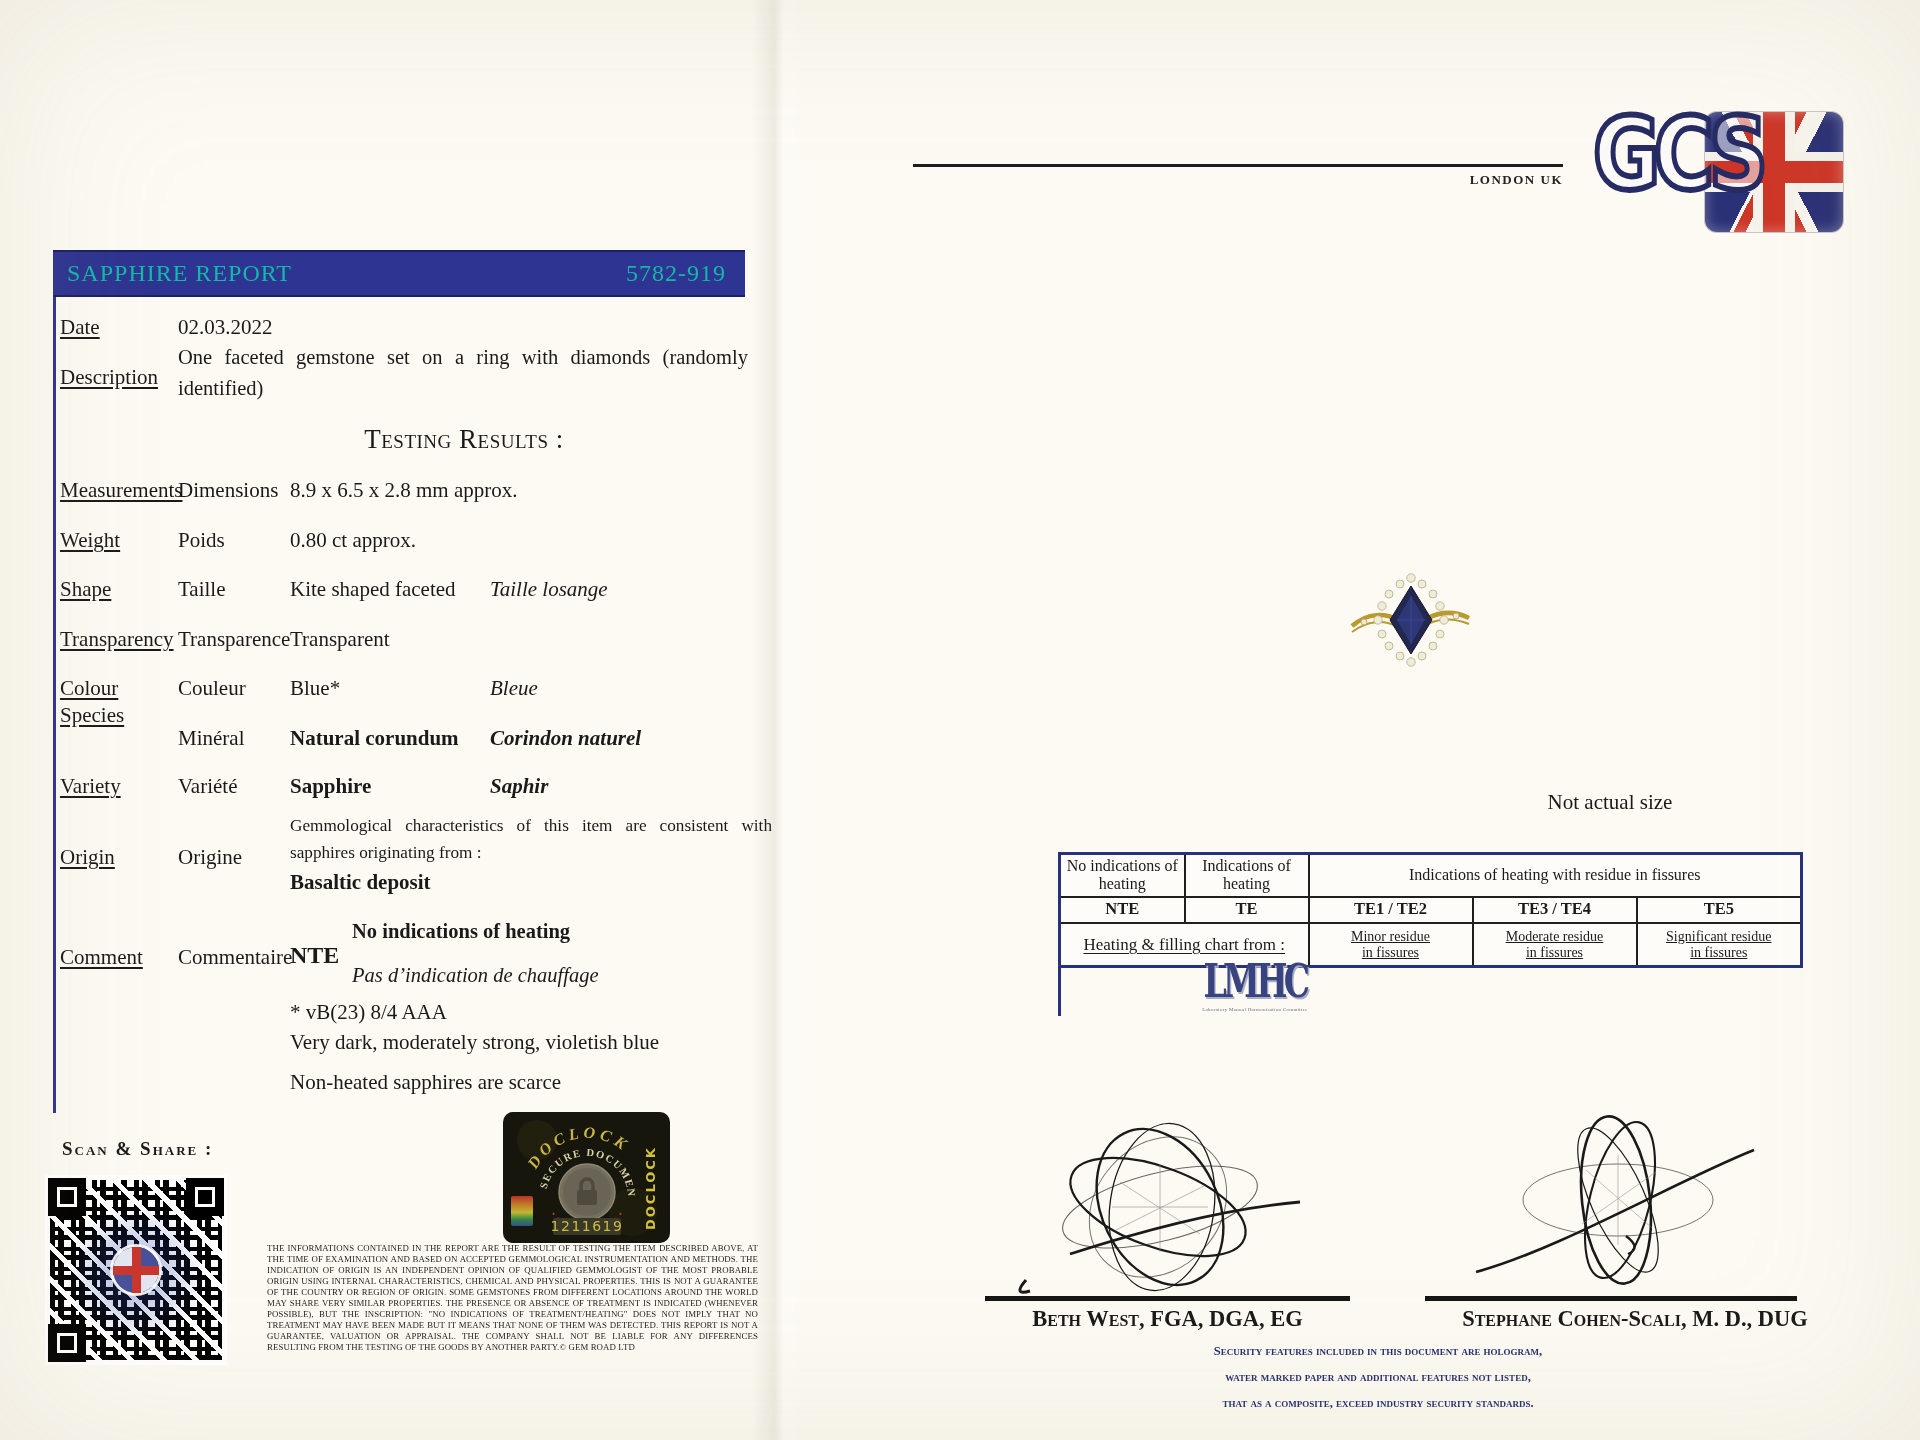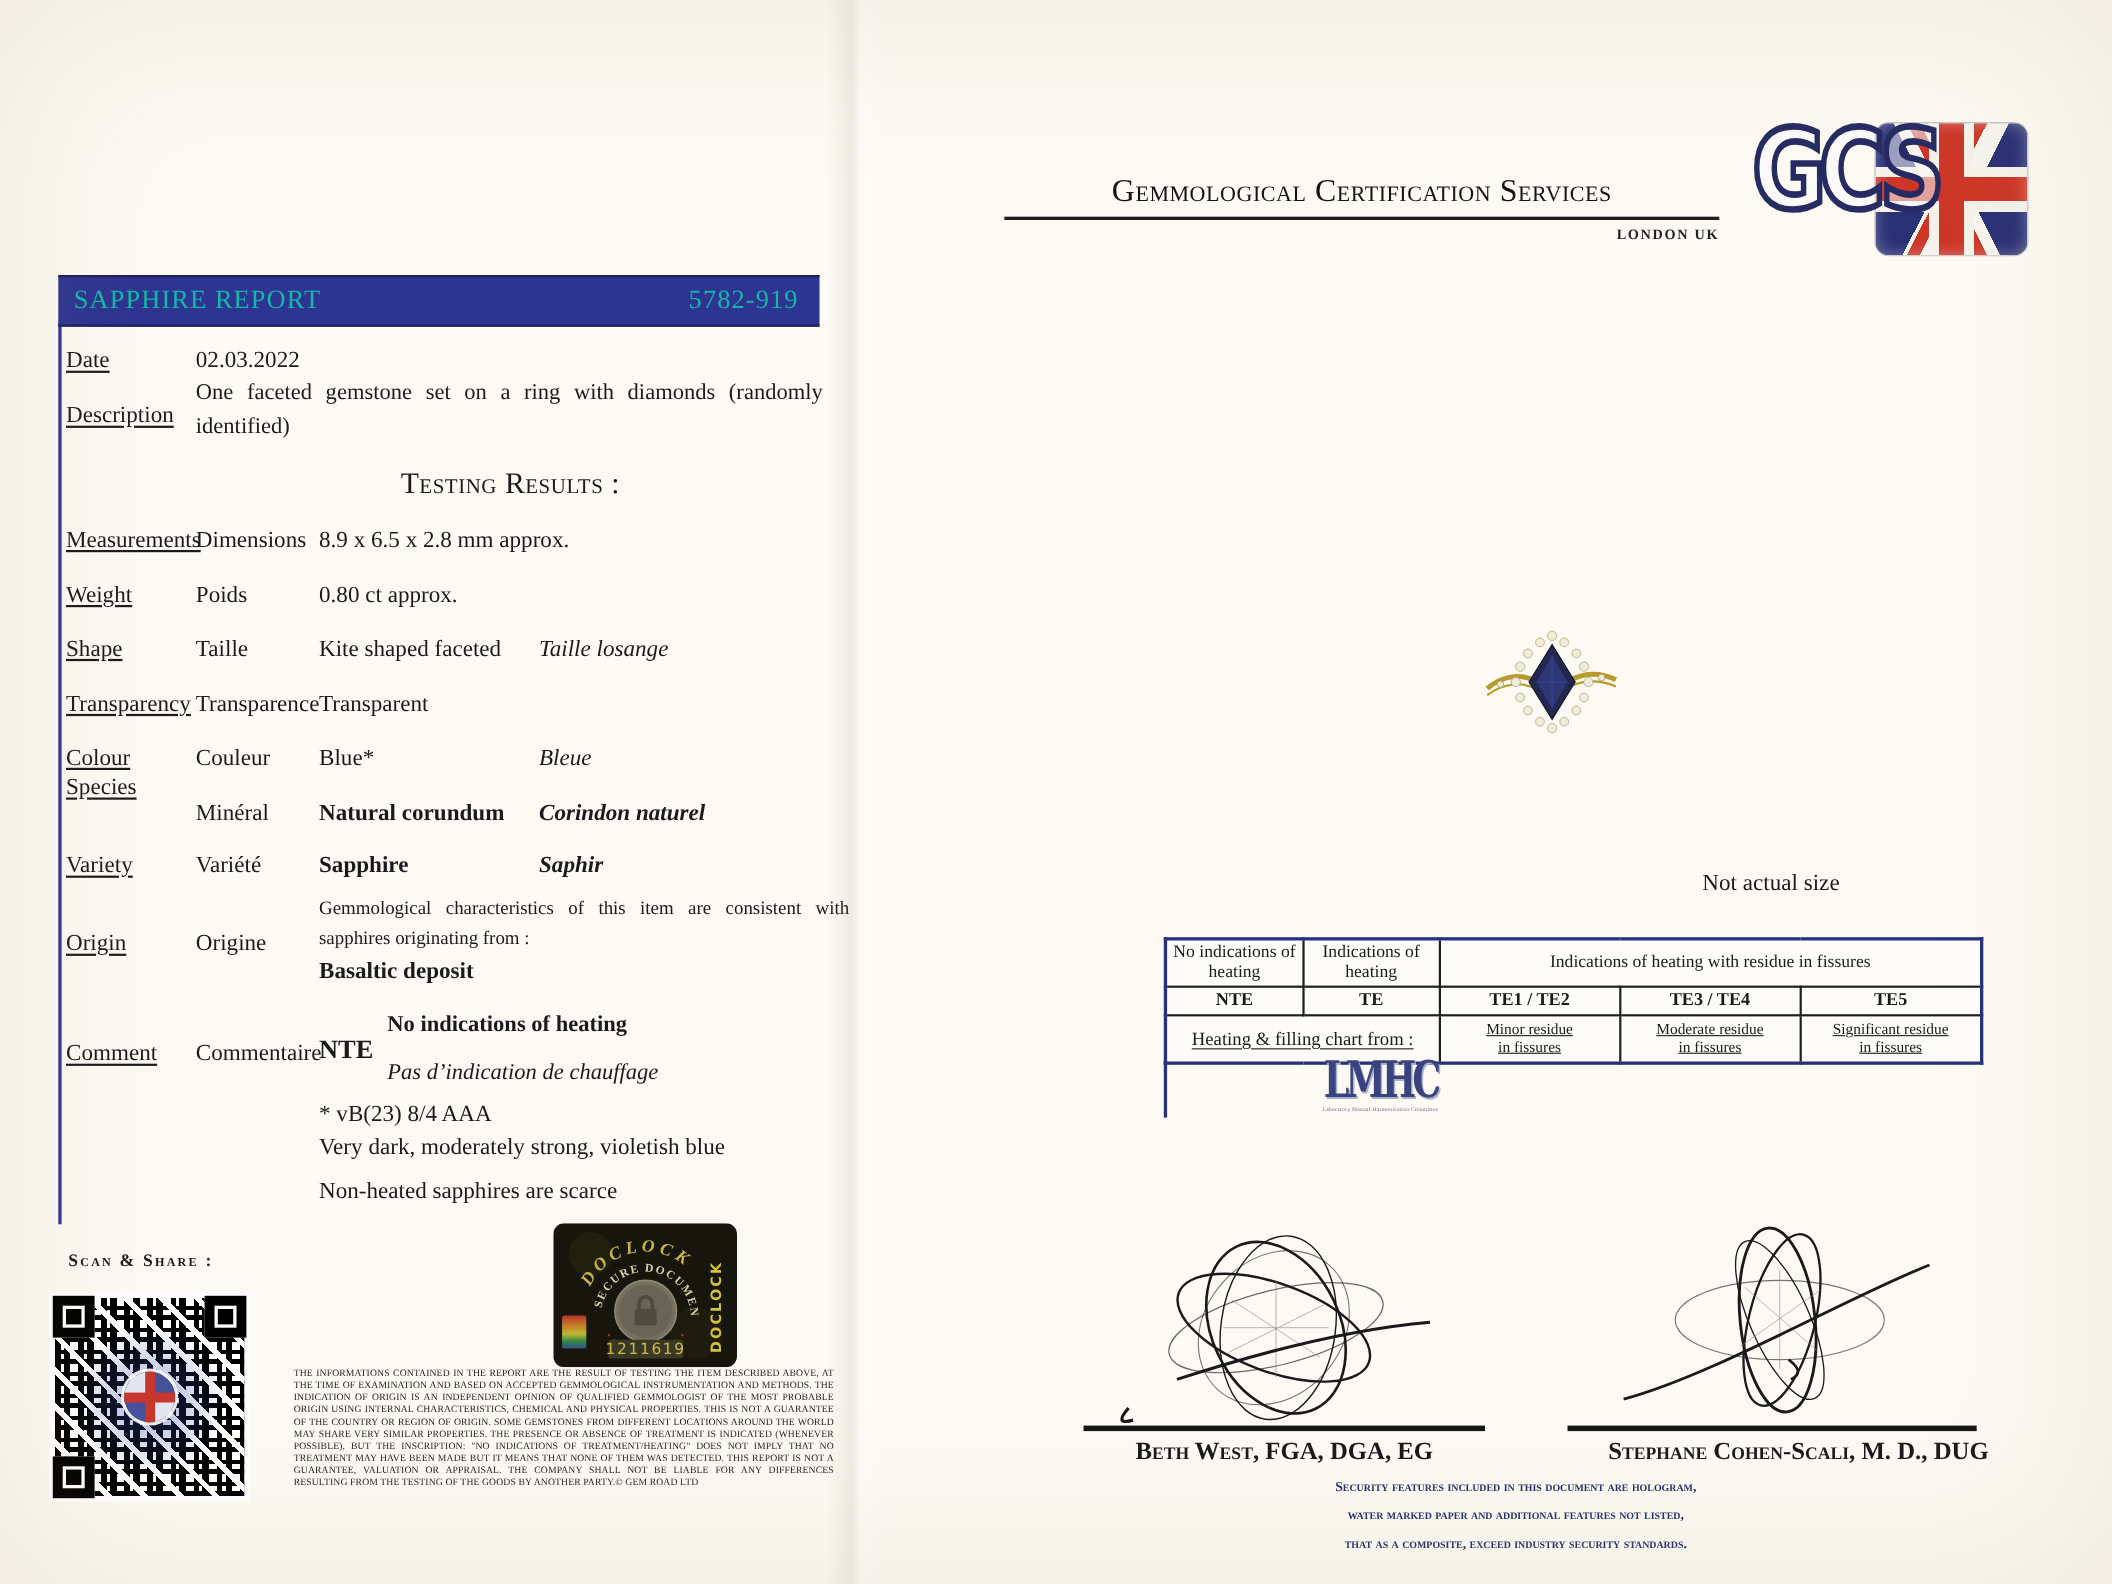--- a/index.html
+++ b/index.html
@@ -31,21 +31,21 @@
   .vrule{left:53px;top:293px;width:3px;height:820px;background:#2e3491;}
 
   .lbl{font-size:21px;text-decoration:underline;text-underline-offset:3px;white-space:nowrap;}
   .fr{font-size:21px;white-space:nowrap;}
   .val{font-size:21px;white-space:nowrap;}
   .frv{font-size:21px;font-style:italic;white-space:nowrap;}
   .b{font-weight:bold;}
   .just{text-align:justify;white-space:normal;}
   .heading-tr{font-variant:small-caps;font-size:27px;letter-spacing:.5px;text-align:center;}
 
-  .scan-share{font-variant:small-caps;font-weight:bold;font-size:16px;letter-spacing:2px;}
+  .scan-share{font-variant:small-caps;font-weight:bold;font-size:19px;letter-spacing:2px;}
 
   
   .qr{left:45px;top:1175px;width:182px;height:190px;background:#fff;z-index:4;}
   .qr-mods{
     position:absolute;inset:5px;
     background:
       radial-gradient(circle at 50% 52%, rgba(45,70,160,.45), rgba(45,70,160,0) 55%),
       repeating-linear-gradient(45deg, rgba(255,255,255,0) 0 9px, #fff 9px 14px, rgba(255,255,255,0) 14px 23px),
       repeating-linear-gradient(0deg, #000 0 5px, transparent 5px 9px, #000 9px 13px, transparent 13px 20px),
       repeating-linear-gradient(90deg, #000 0 5px, transparent 5px 8px, #000 8px 14px, transparent 14px 21px);
@@ -226,21 +226,20 @@
   <path d="M52,103 A40,40 0 0 0 116,103" stroke="#3a8a3a" stroke-width="2" stroke-dasharray="2 5" stroke-dashoffset="3" fill="none"></path>
   <rect x="50" y="106" width="68" height="17" fill="#3a3826" rx="2"></rect>
   <text x="84" y="119" text-anchor="middle" font-size="14" fill="#cdb945" letter-spacing="1.5" font-family="DejaVu Sans">1211619</text>
   <text x="152" y="118" font-size="13" font-weight="bold" fill="#d3c238" letter-spacing="2" font-family="DejaVu Sans" transform="rotate(-90 152 118)">DOCLOCK</text>
   <rect x="8" y="84" width="22" height="30" rx="2" fill="url(#rb)" opacity=".85"></rect>
 </svg>
 
 <div class="abs disclaimer">THE INFORMATIONS CONTAINED IN THE REPORT ARE THE RESULT OF TESTING THE ITEM DESCRIBED ABOVE, AT THE TIME OF EXAMINATION AND BASED ON ACCEPTED GEMMOLOGICAL INSTRUMENTATION AND METHODS. THE INDICATION OF ORIGIN IS AN INDEPENDENT OPINION OF QUALIFIED GEMMOLOGIST OF THE MOST PROBABLE ORIGIN USING INTERNAL CHARACTERISTICS, CHEMICAL AND PHYSICAL PROPERTIES. THIS IS NOT A GUARANTEE OF THE COUNTRY OR REGION OF ORIGIN. SOME GEMSTONES FROM DIFFERENT LOCATIONS AROUND THE WORLD MAY SHARE VERY SIMILAR PROPERTIES. THE PRESENCE OR ABSENCE OF TREATMENT IS INDICATED (WHENEVER POSSIBLE), BUT THE INSCRIPTION: "NO INDICATIONS OF TREATMENT/HEATING" DOES NOT IMPLY THAT NO TREATMENT MAY HAVE BEEN MADE BUT IT MEANS THAT NONE OF THEM WAS DETECTED. THIS REPORT IS NOT A GUARANTEE, VALUATION OR APPRAISAL. THE COMPANY SHALL NOT BE LIABLE FOR ANY DIFFERENCES RESULTING FROM THE TESTING OF THE GOODS BY ANOTHER PARTY.© GEM ROAD LTD</div>
 
 <div class="abs org-block">
-  <div class="org-name">Gemmological Certification Services</div>
   <div class="org-line"></div>
   <div class="org-loc">LONDON UK</div>
 </div>
 
 <div class="abs gcs-logo">
   <div class="gcs-flag"></div>
   <div class="gcs-letters">GCS</div>
 </div>
 
 <svg class="abs" style="left:1348px;top:568px" width="125" height="105" viewBox="0 0 125 105">

